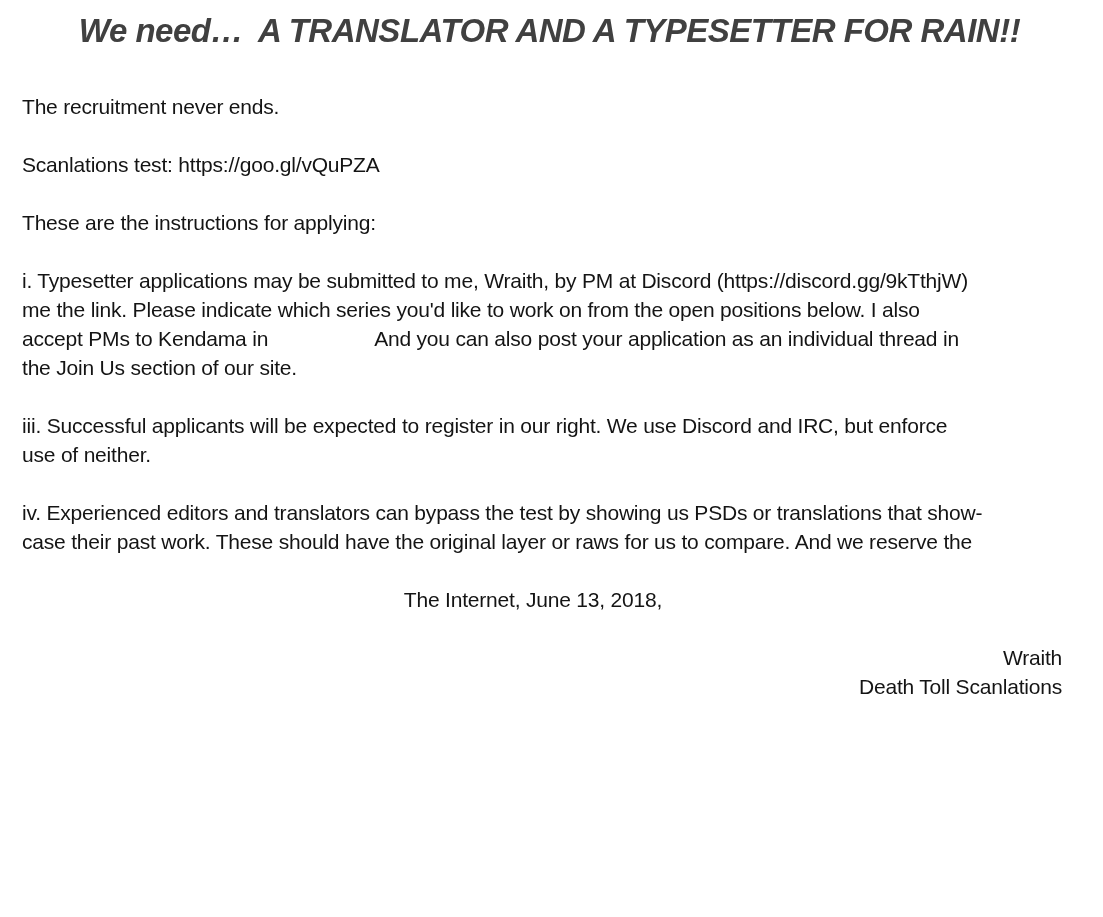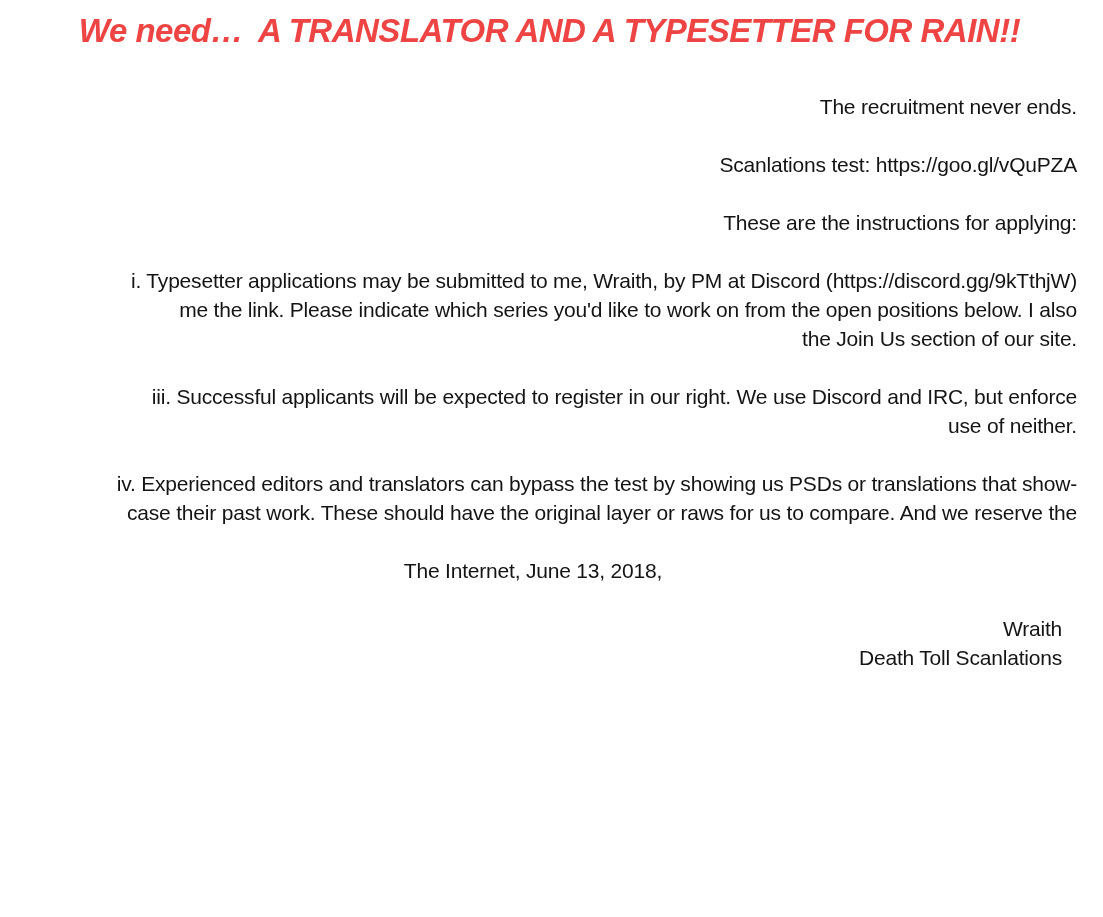--- a/index.html
+++ b/index.html
@@ -24,36 +24,35 @@
     color: #141414;
   }
   .title {
     margin: 0;
     text-align: center;
     font-size: 33px;
     line-height: 38px;
     font-weight: bold;
     font-style: italic;
     letter-spacing: -0.5px;
-    color: #ef4444;
+    color: #404040;
     white-space: nowrap;
   }
   .title-gap {
     display: inline-block;
     width: 15px;
   }
   .block {
     margin: 29px 0 0 0;
   }
   .first {
     margin-top: 42px;
   }
   .pline {
     white-space: nowrap;
-    text-align: right;
   }
   .erased-gap {
     display: inline-block;
     width: 106px;
   }
   .signature {
     text-align: right;
     padding-right: 15px;
   }
   .dateline {
@@ -71,20 +70,21 @@
   <p class="block first pline">The recruitment never ends.</p>
 
 
   <p class="block pline">Scanlations test: https://goo.gl/vQuPZA</p>
 
   <p class="block pline">These are the instructions for applying:</p>
 
   <div class="block">
     <div class="pline">i. Typesetter applications may be submitted to me, Wraith, by PM at Discord (https://discord.gg/9kTthjW)</div>
     <div class="pline">me the link. Please indicate which series you'd like to work on from the open positions below. I also</div>
+    <div class="pline"><span>accept PMs to Kendama in</span><span class="erased-gap"></span><span>And you can also post your application as an individual thread in</span></div>
     <div class="pline">the Join Us section of our site.</div>
   </div>
 
 
   <div class="block">
     <div class="pline">iii. Successful applicants will be expected to register in our right. We use Discord and IRC, but enforce</div>
     <div class="pline">use of neither.</div>
   </div>
 
   <div class="block">

